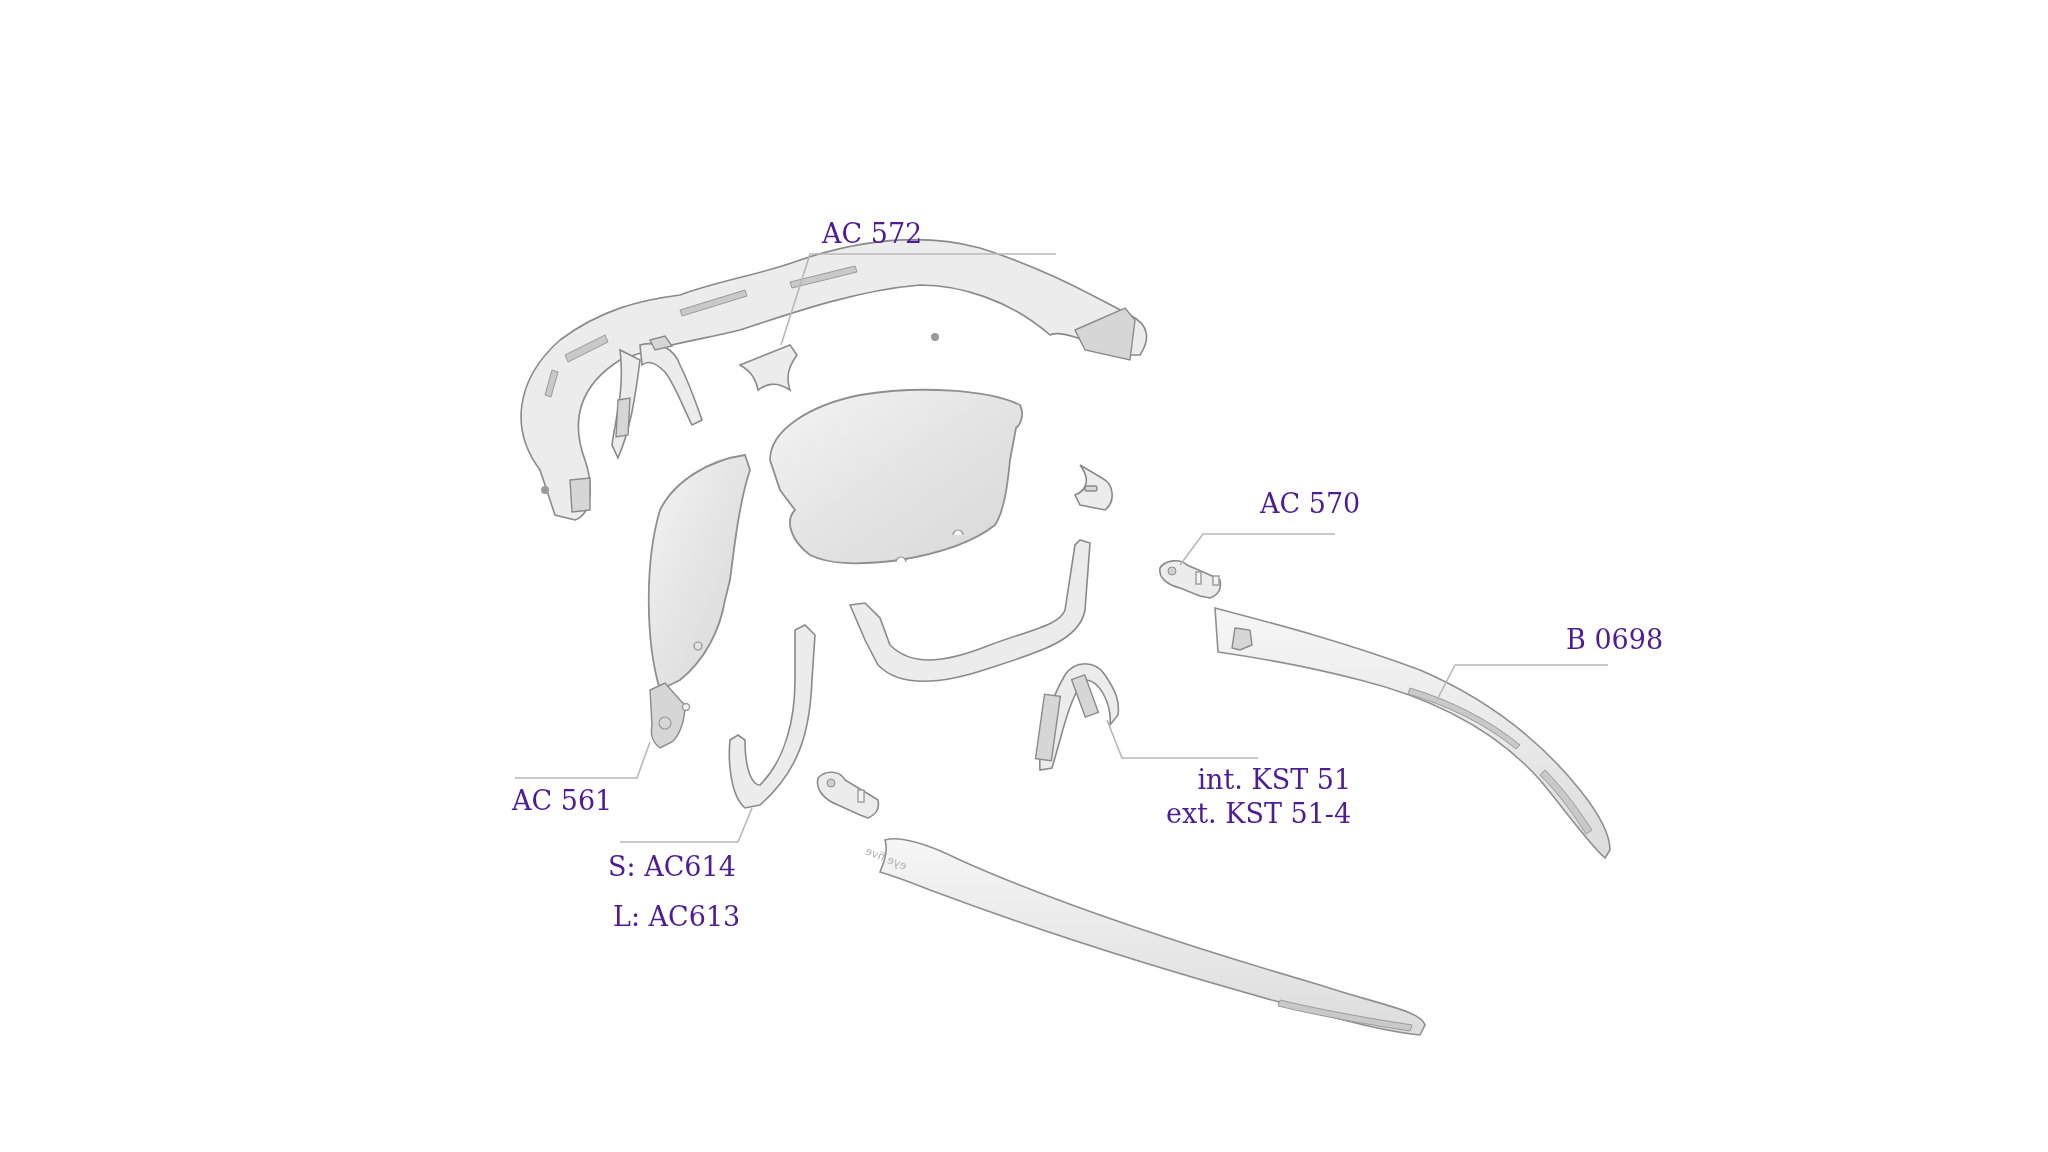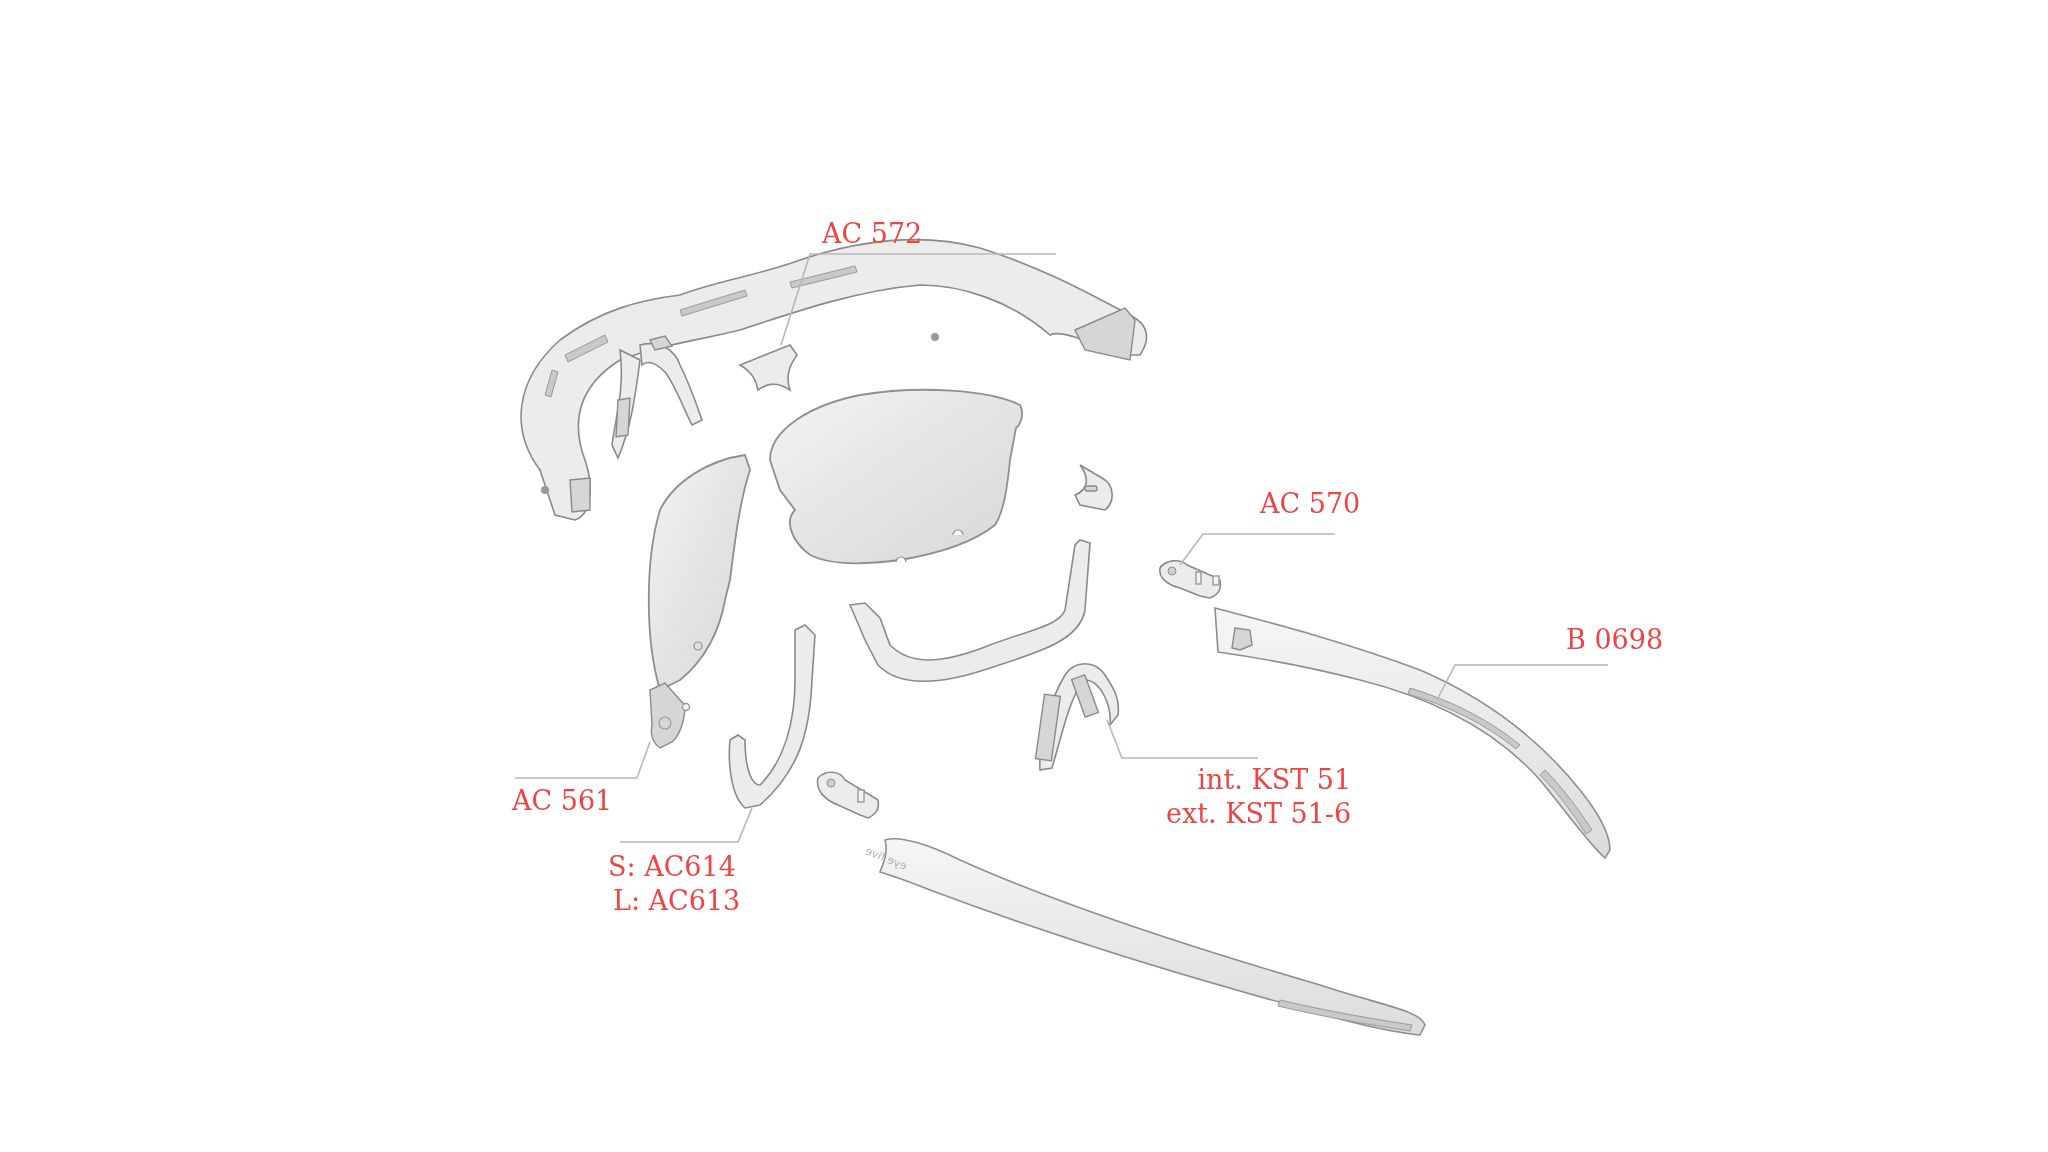--- a/index.html
+++ b/index.html
@@ -3,21 +3,21 @@
 <meta charset="utf-8">
 <style>
   html, body { margin: 0; padding: 0; background: #ffffff; }
   body { width: 2048px; height: 1152px; position: relative; overflow: hidden; }
   .stage { position: absolute; left: 0; top: 0; width: 2048px; height: 1152px; }
   svg.art { position: absolute; left: 0; top: 0; }
   .label {
     position: absolute;
     font-family: "DejaVu Serif", "Liberation Serif", serif;
     font-size: 27px;
-    color: #ef4444;
+    color: #4c1d95;
     white-space: nowrap;
     line-height: 34px;
   }
   .label .line2 { display: block; }
   .part { fill: #ececec; stroke: #8a8a8a; stroke-width: 1.6; }
   .part-dark { fill: #d6d6d6; stroke: #8a8a8a; stroke-width: 1.4; }
   .part-light { fill: #f3f3f3; stroke: #9a9a9a; stroke-width: 1.4; }
   .slot { fill: #c9c9c9; stroke: #9a9a9a; stroke-width: 1; }
   .leader { fill: none; stroke: #b8b8b8; stroke-width: 1.6; }
   .lens { fill: url(#lensGrad); stroke: #8f8f8f; stroke-width: 1.8; }
@@ -138,21 +138,21 @@
 
       <polyline class="leader" points="620,842 738,842 752,808"></polyline>
     </g>
   </svg>
 
   <div class="label" style="left:822px; top:217px;">AC 572</div>
   <div class="label" style="left:1260px; top:487px;">AC 570</div>
   <div class="label" style="left:1566px; top:623px;">B 0698</div>
   <div class="label" style="left:1160px; top:763px;text-align:right;">
     <span class="line2">int. KST 51</span>
-    <span class="line2" style="padding-left:6px;">ext. KST 51-6</span>
+    <span class="line2" style="padding-left:6px;">ext. KST 51-4</span>
   </div>
   <div class="label" style="left:512px; top:784px;">AC 561</div>
   <div class="label" style="left:608px; top:850px;">
     <span class="line2">S: AC614</span>
-    <span class="line2" style="padding-left:5px;">L: AC613</span>
+    <span class="line2" style="padding-left:5px;margin-top:16px;">L: AC613</span>
   </div>
 
 </div>
 
 </body></html>

